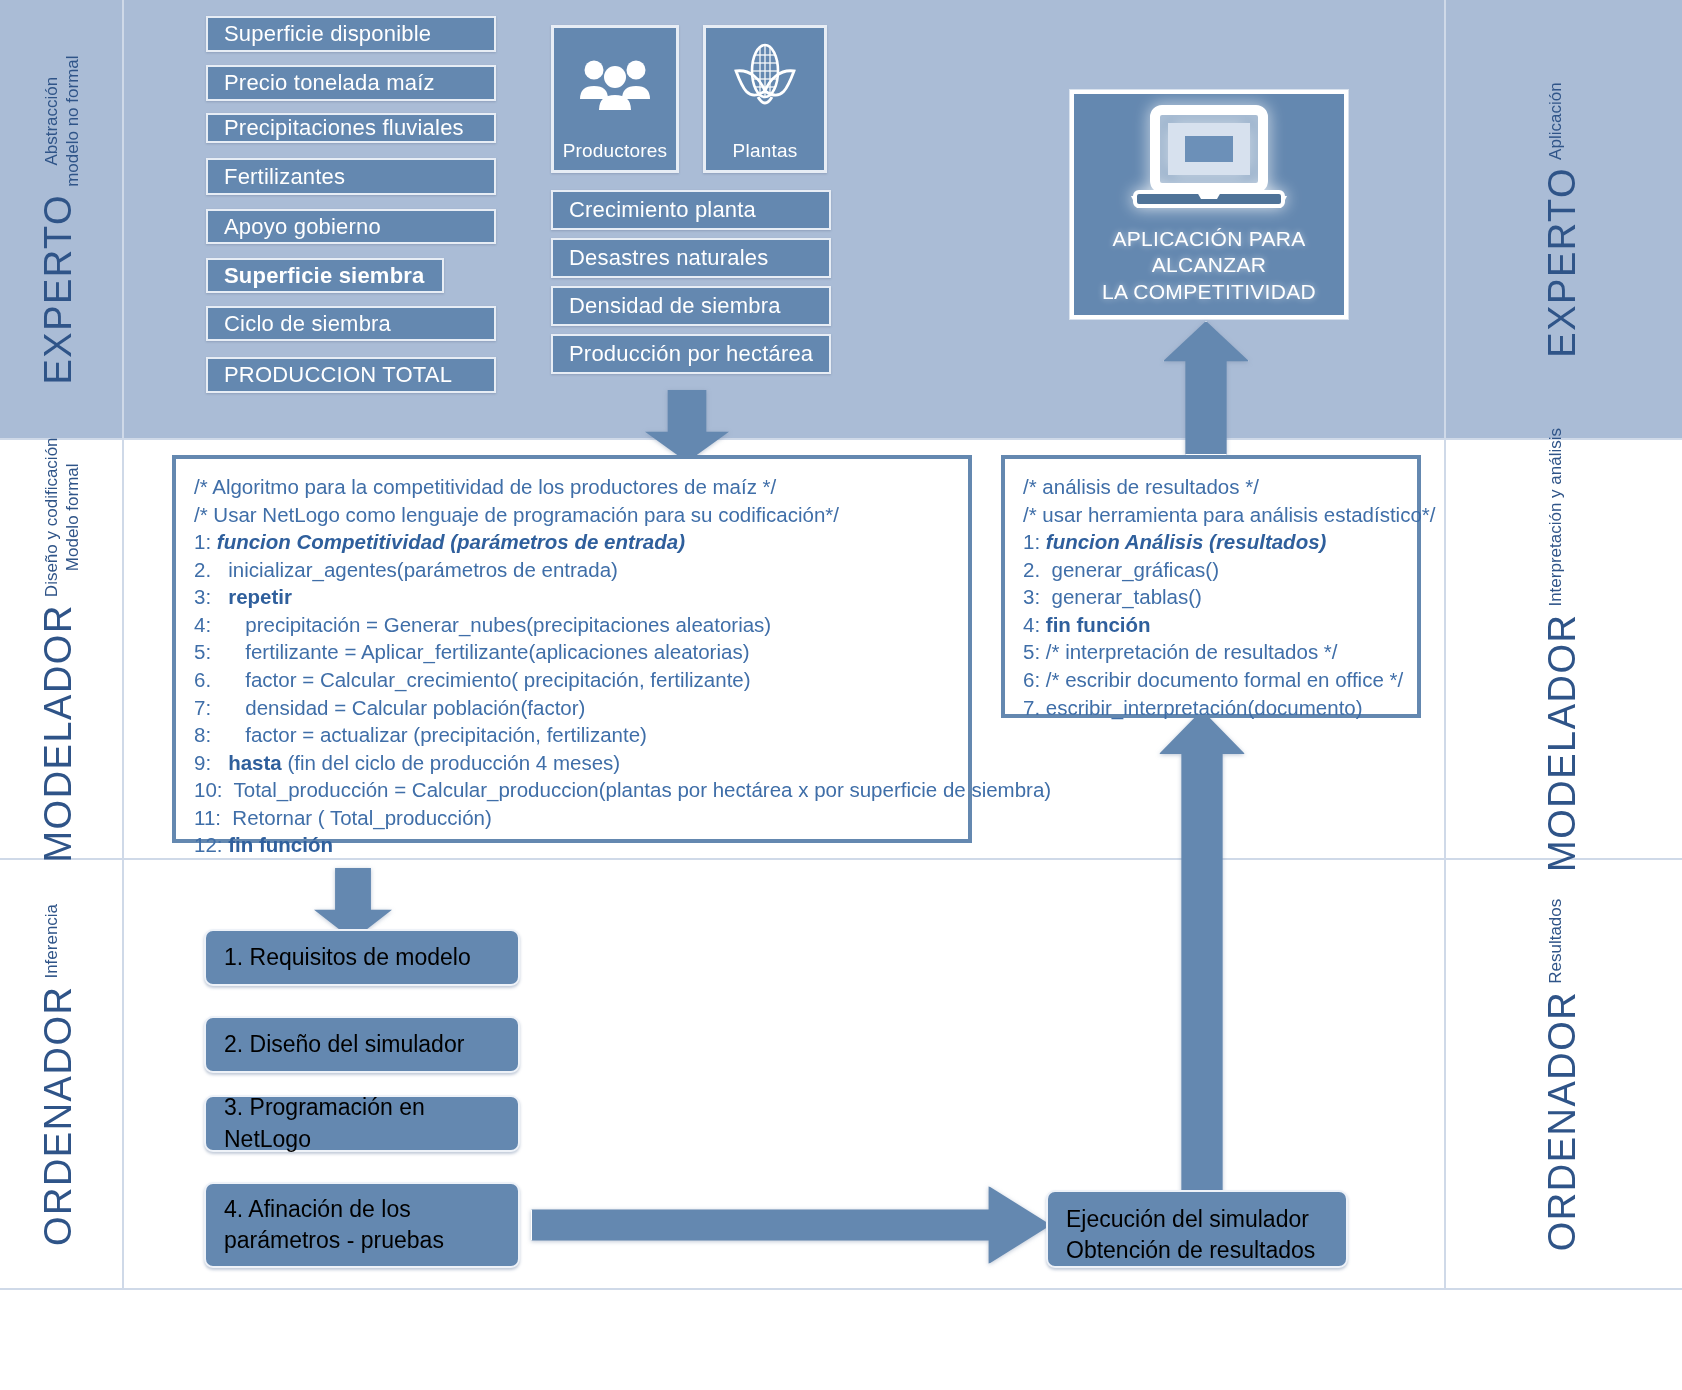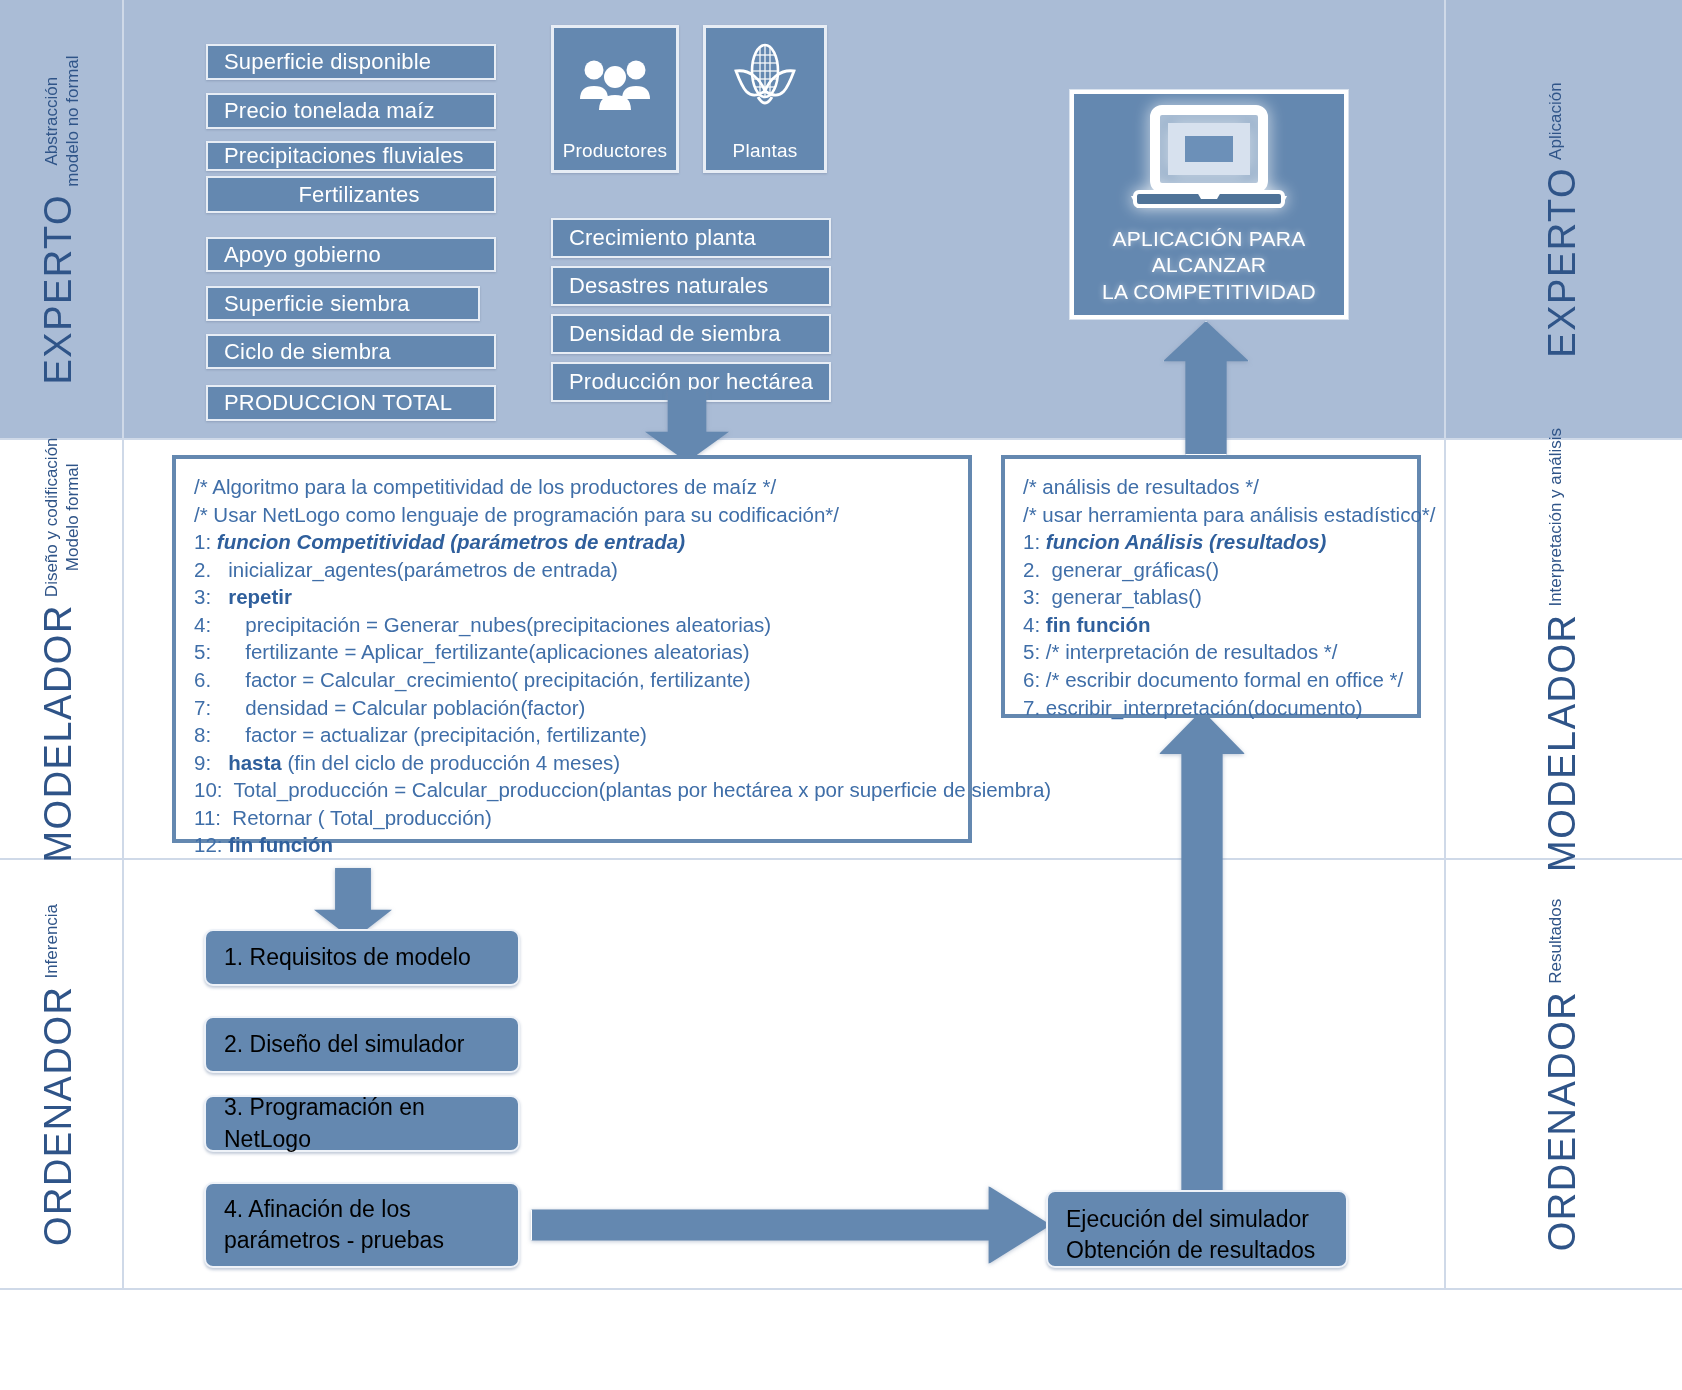--- a/index.html
+++ b/index.html
@@ -58,21 +58,20 @@
     background:#6488b0;
     border:2px solid #e7edf5;
     box-sizing:border-box;
     color:#ffffff;
     display:flex;
     align-items:center;
     padding-left:16px;
     font-size:22px;
     letter-spacing:.2px;
     box-shadow:0 1px 2px rgba(90,110,140,.35);
-    margin-top:28px;
   }
 
   .roundchip{
     position:absolute;
     background:#6488b0;
     border-radius:9px;
     color:#000000;
     display:flex;
     flex-direction:column;
     justify-content:center;
@@ -219,27 +218,27 @@
 
   <div class="chip" style="left:206px;top:16px;width:290px;height:36px;">
       <span>Superficie disponible</span>
     </div>
   <div class="chip" style="left:206px;top:65px;width:290px;height:36px;">
       <span>Precio tonelada maíz</span>
     </div>
   <div class="chip" style="left:206px;top:113px;width:290px;height:30px;text-align:right;">
       <span>Precipitaciones fluviales</span>
     </div>
-  <div class="chip" style="left:206px;top:148px;width:290px;height:37px;justify-content:center;">
+  <div class="chip" style="left:206px;top:158px;width:290px;height:37px;">
       <span>Fertilizantes</span>
     </div>
   <div class="chip" style="left:206px;top:209px;width:290px;height:35px;">
       <span>Apoyo gobierno</span>
     </div>
-  <div class="chip" style="left:206px;top:258px;width:274px;height:35px;">
+  <div class="chip" style="left:206px;top:258px;width:238px;height:35px;font-weight:bold;">
       <span>Superficie siembra</span>
     </div>
   <div class="chip" style="left:206px;top:306px;width:290px;height:35px;">
       <span>Ciclo de siembra</span>
     </div>
   <div class="chip" style="left:206px;top:357px;width:290px;height:36px;">
       <span>PRODUCCION TOTAL</span>
     </div>
 
   <div class="tile" style="left:551px;top:25px;width:128px;height:148px;">

